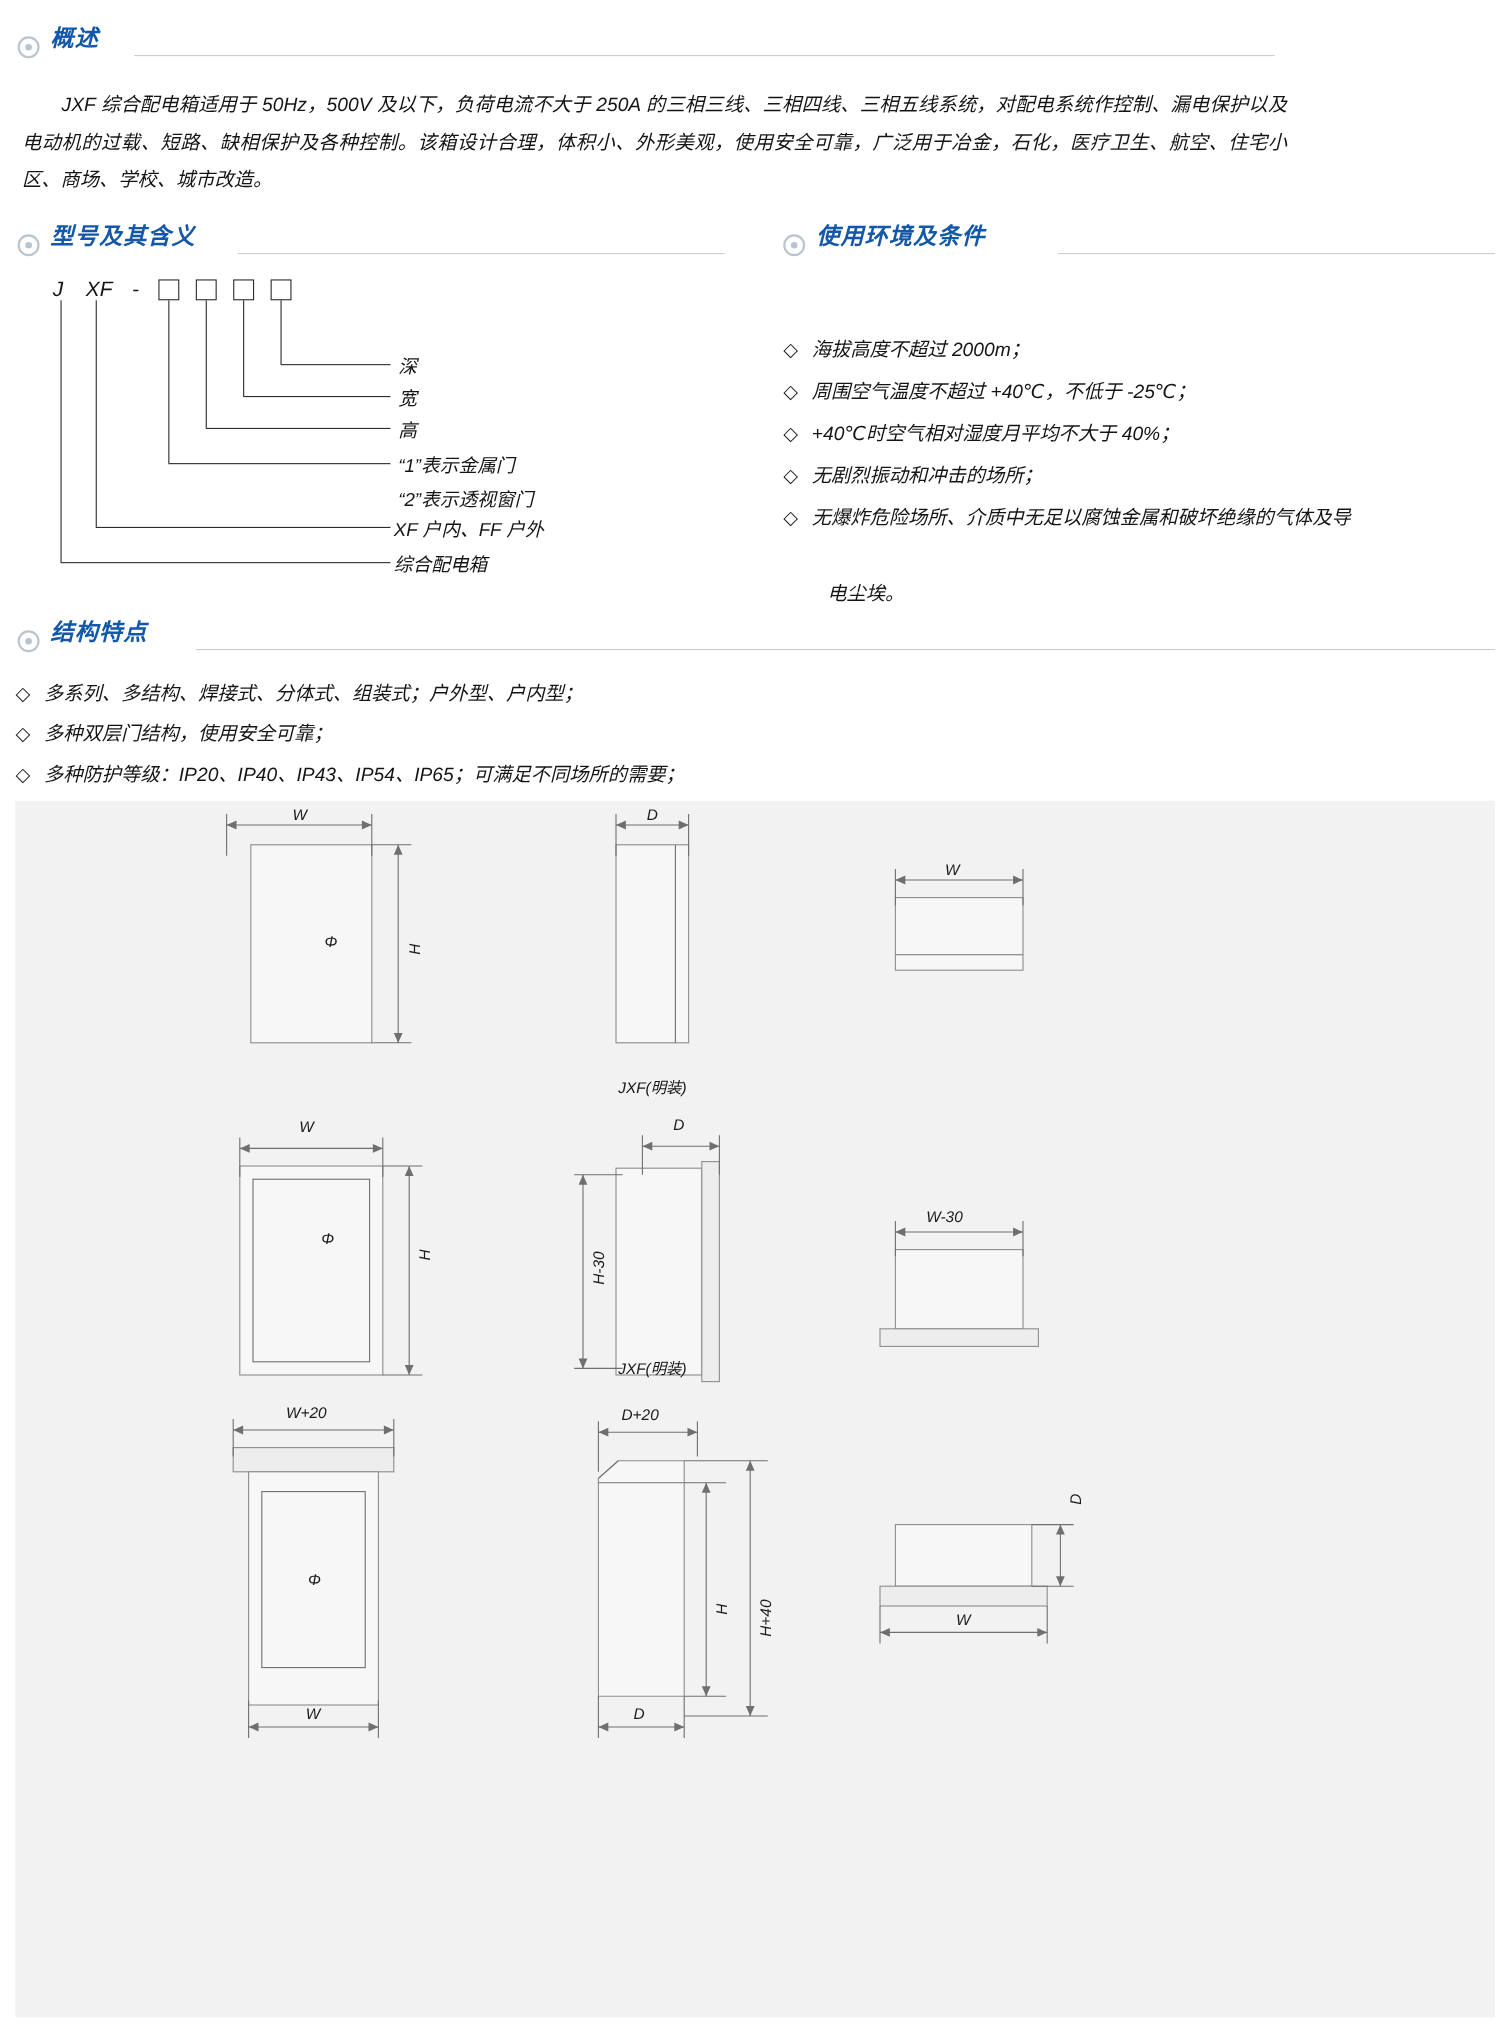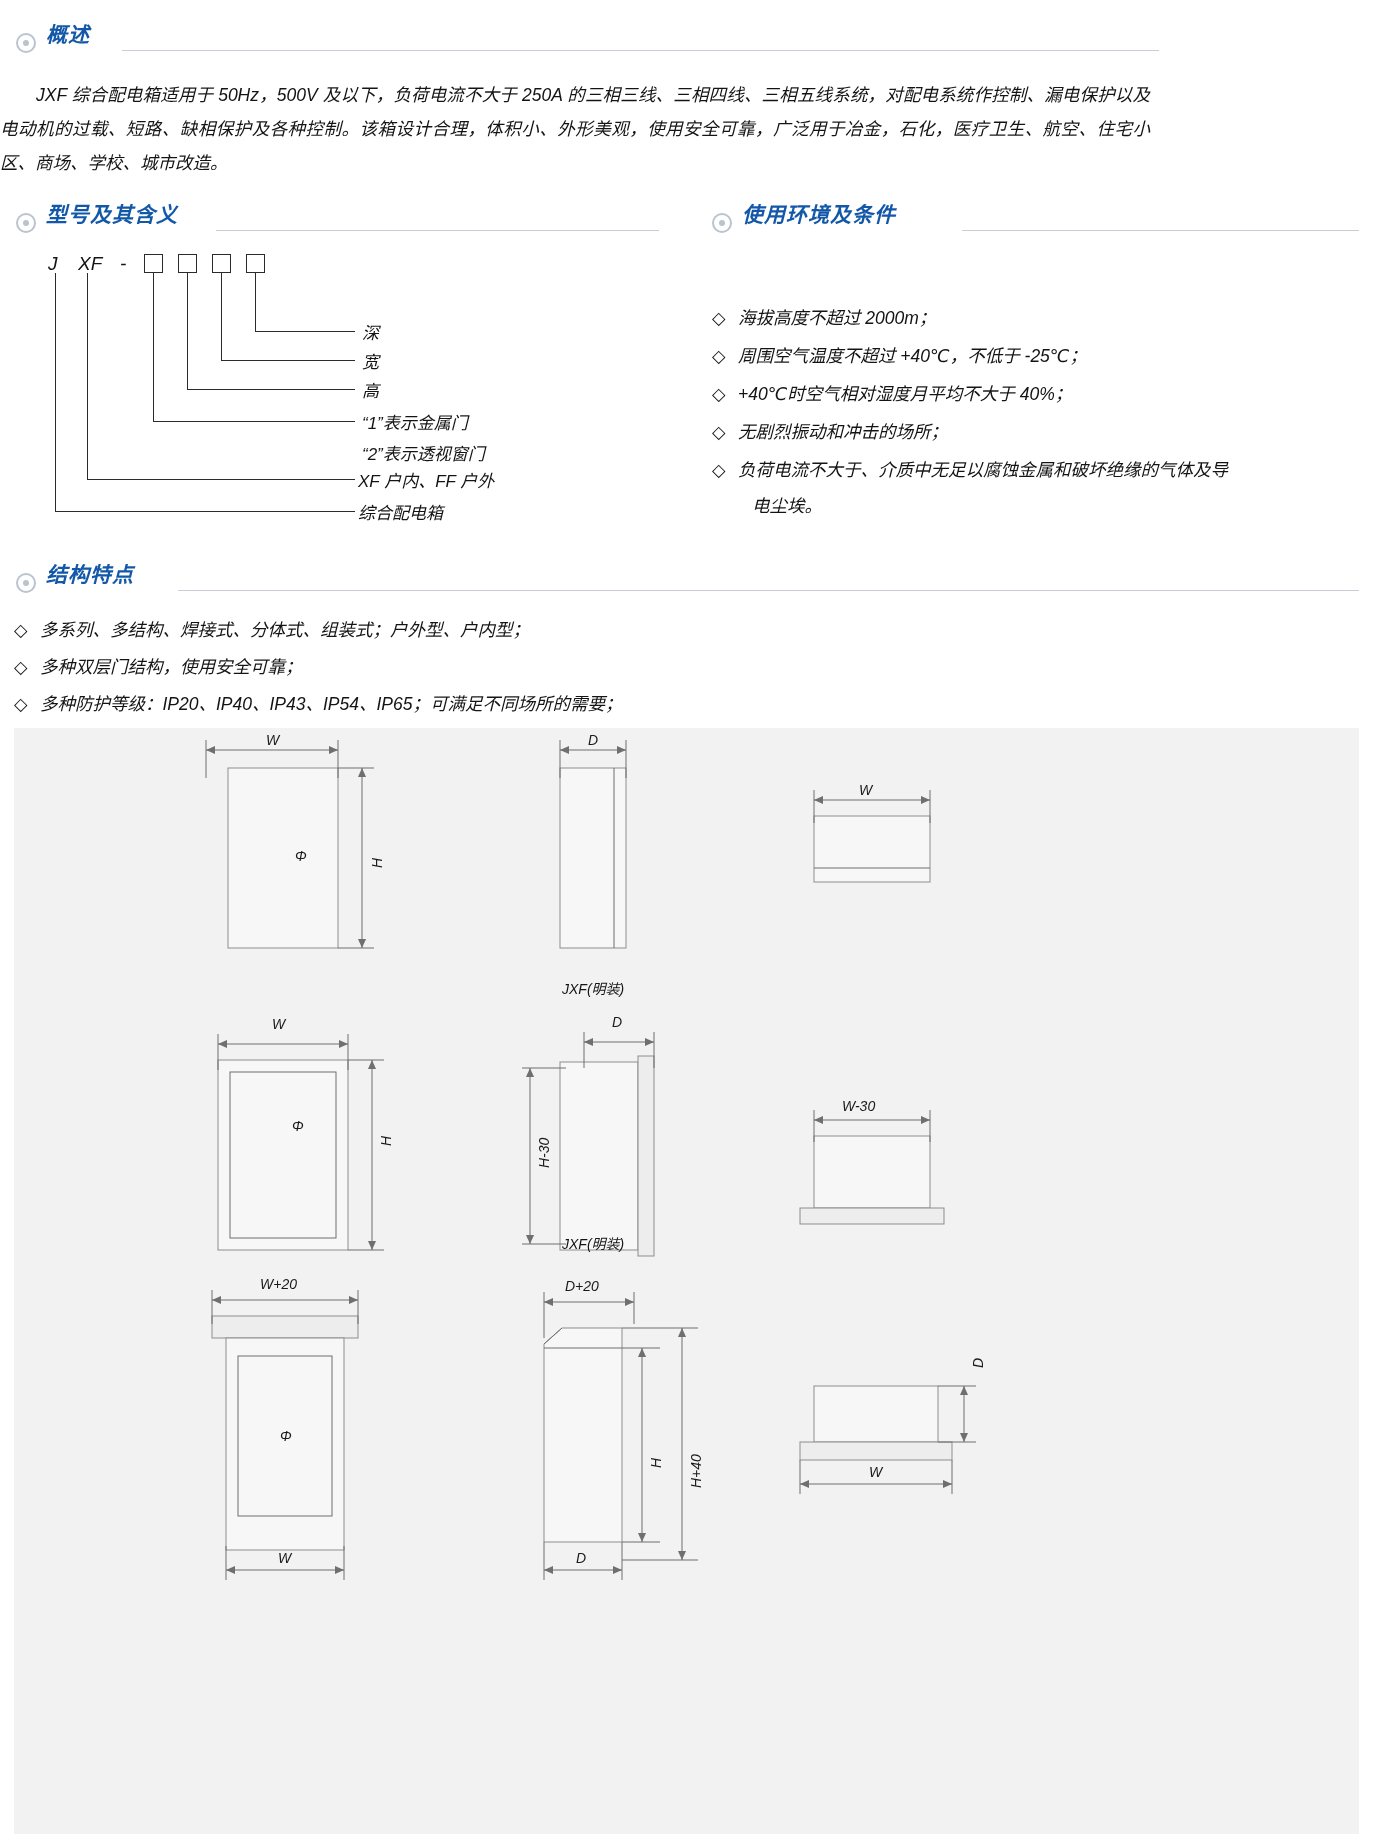--- a/index.html
+++ b/index.html
@@ -85,21 +85,21 @@
     position: relative;
     padding-left: 26px;
     margin-bottom: 2px;
   }
   .cond-list .li .dia {
     position: absolute;
     left: 0;
     top: 0;
   }
   .cond-list .li .cont { display: block; }
-  .cond-list .li .cont2 { display: block; padding-left: 14px; }
+  .cond-list .li .cont2 { display: block; padding-left: 14px; margin-top: 33px; }
 
   
   .feat-list {
     position: absolute;
     font-size: 17.5px;
     line-height: 37px;
     color: #141414;
   }
   .feat-list .li { position: relative; padding-left: 26px; }
   .feat-list .li .dia { position: absolute; left: 0; top: 0; }
@@ -176,21 +176,21 @@
 <body>
 
 <div class="page">
 
   <div class="sec-head" style="left:16px; top:18px;">
     <span class="ring"></span>
     <span class="sec-title">概述</span>
   </div>
   <div class="sec-rule" style="left:122px; top:50px; width:1037px;"></div>
 
-  <div class="para" style="left:0; top:78px; width:1150px;"><span class="indent"></span><span>JXF 综合配电箱适用于 50Hz，500V 及以下，负荷电流不大于 250A 的三相三线、三相四线、三相五线系统，对配电系统作控制、漏电保护以及电动机的过载、短路、缺相保护及各种控制。该箱设计合理，体积小、外形美观，使用安全可靠，广泛用于冶金，石化，医疗卫生、航空、住宅小区、商场、学校、城市改造。</span></div>
+  <div class="para" style="left:20px; top:78px; width:1150px;"><span class="indent"></span><span>JXF 综合配电箱适用于 50Hz，500V 及以下，负荷电流不大于 250A 的三相三线、三相四线、三相五线系统，对配电系统作控制、漏电保护以及电动机的过载、短路、缺相保护及各种控制。该箱设计合理，体积小、外形美观，使用安全可靠，广泛用于冶金，石化，医疗卫生、航空、住宅小区、商场、学校、城市改造。</span></div>
 
   <div class="sec-head" style="left:16px; top:198px;justify-content:space-between;">
     <span class="ring"></span>
     <span class="sec-title">型号及其含义</span>
   </div>
   <div class="sec-rule" style="left:216px; top:230px; width:443px;"></div>
 
   <div class="model">
 
     <div class="lbl" style="left:8px; top:5px;">J</div>
@@ -246,21 +246,21 @@
     <div class="li">
       <span class="dia">◇</span>
       <span class="cont">+40℃时空气相对湿度月平均不大于 40%；</span>
     </div>
     <div class="li">
       <span class="dia">◇</span>
       <span class="cont">无剧烈振动和冲击的场所；</span>
     </div>
     <div class="li">
       <span class="dia">◇</span>
-      <span class="cont">负荷电流不大于、介质中无足以腐蚀金属和破坏绝缘的气体及导</span>
+      <span class="cont">无爆炸危险场所、介质中无足以腐蚀金属和破坏绝缘的气体及导</span>
       <span class="cont2">电尘埃。</span>
     </div>
   </div>
 
   <div class="sec-head" style="left:16px; top:558px;">
     <span class="ring"></span>
     <span class="sec-title">结构特点</span>
   </div>
   <div class="sec-rule" style="left:178px; top:590px; width:1181px;"></div>
 

